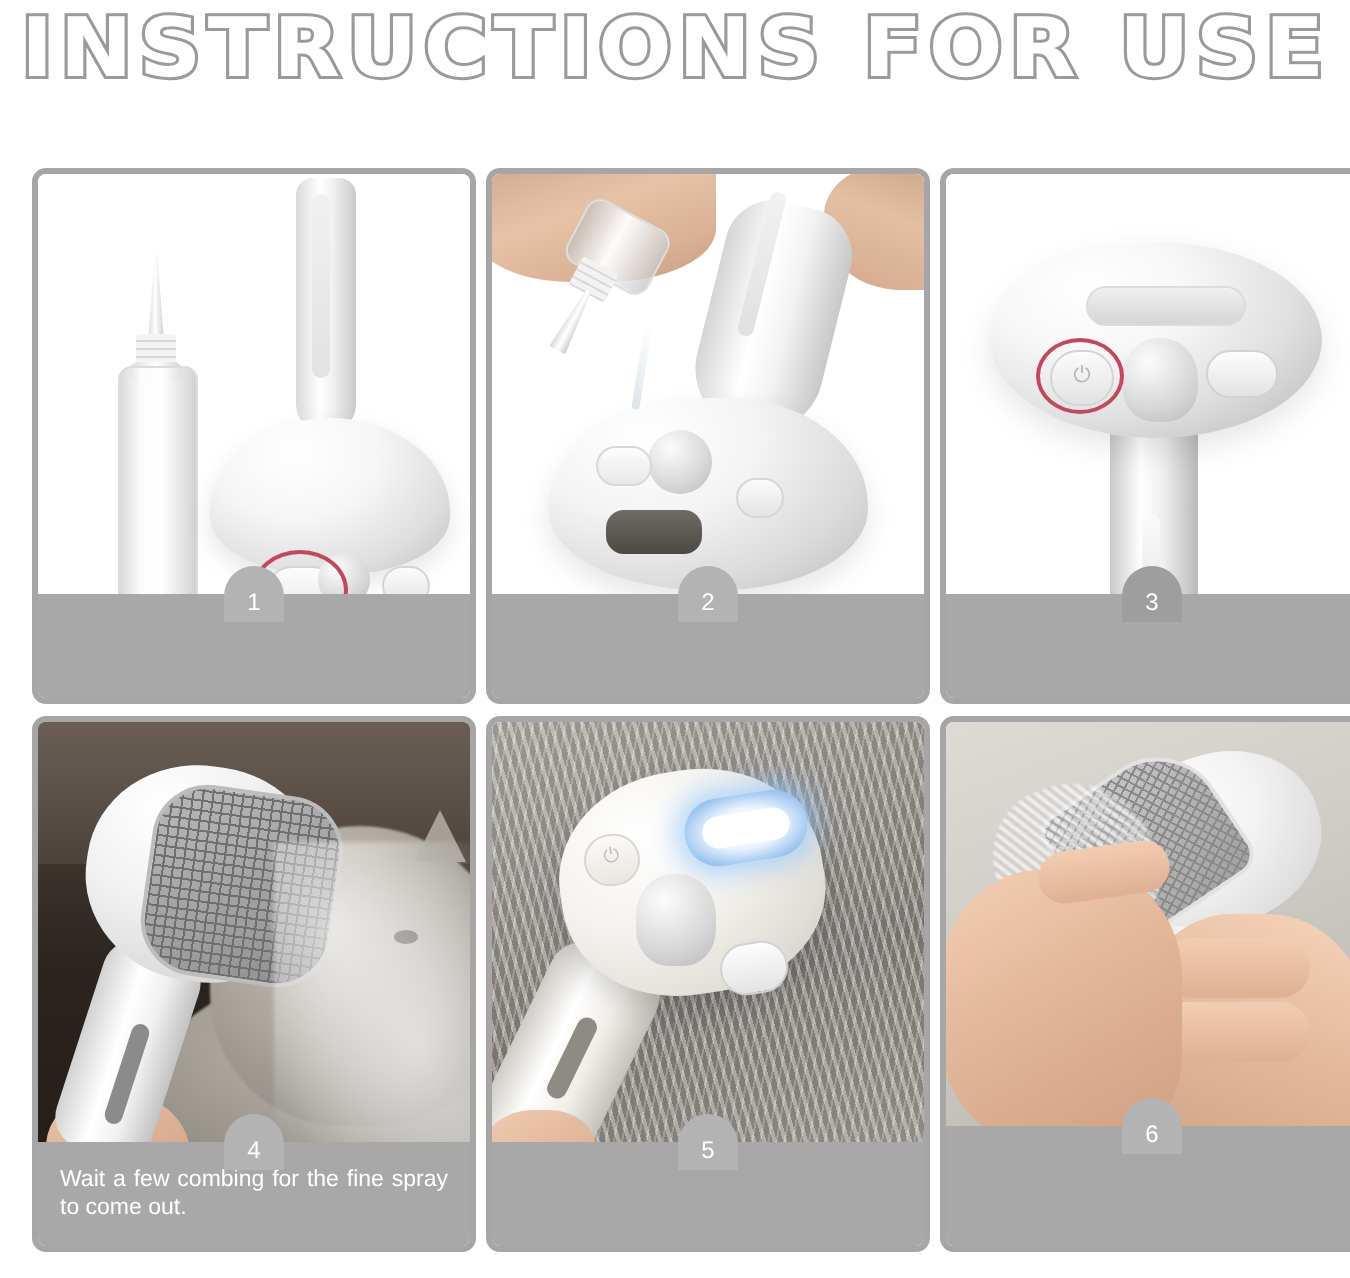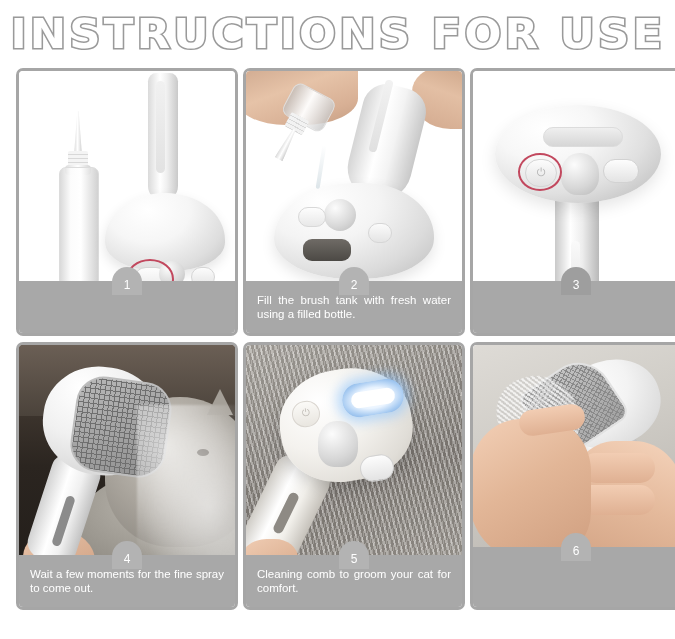--- a/index.html
+++ b/index.html
@@ -3,21 +3,21 @@
 <meta charset="utf-8">
 <style>
   html,body{margin:0;padding:0;}
   body{
     width:675px;height:639px;overflow:hidden;background:#ffffff;
     font-family:"Liberation Sans","DejaVu Sans",sans-serif;
   }
   .page{position:relative;width:675px;height:639px;background:#fff;}
 
   
-  .title-wrap{height:68px;display:flex;align-items:center;justify-content:center;}
+  .title-wrap{height:84px;display:flex;align-items:flex-start;justify-content:center;}
   .title{
     font-size:41px;font-weight:700;letter-spacing:3px;
     color:#ffffff;
     -webkit-text-stroke:3px #9a9a9a;
     paint-order:stroke fill;
     font-family:"DejaVu Sans",sans-serif;
     transform:scaleX(1.06);
     white-space:nowrap;
   }
 
@@ -388,21 +388,20 @@
           <div class="p2-hand"></div>
           <div class="p2-bottle">
             <div class="p2-bottle-b"></div>
             <div class="p2-bottle-n"></div>
             <div class="p2-bottle-t"></div>
           </div>
         </div>
       </div>
       <div class="caption">
         <div class="badge">2</div>
-        <span>Fill the brush tank with fresh water using a filled bottle.</span>
       </div>
     </div>
 
     <div class="card">
       <div class="photo">
         <div class="scene">
           <div class="p3-handle"></div>
           <div class="p3-slot"></div>
           <div class="p3-head"></div>
           <div class="p3-window"></div>
@@ -431,21 +430,21 @@
           <div class="p4-hand"></div>
           <div class="p4-handle"></div>
           <div class="p4-hslot"></div>
           <div class="p4-dev-head"></div>
           <div class="p4-pad"></div>
           <div class="p4-mist"></div>
         </div>
       </div>
       <div class="caption">
         <div class="badge">4</div>
-        <span>Wait a few moments for the fine spray to come out.</span>
+        <span>Wait a few combing for the fine spray to come out.</span>
       </div>
     </div>
 
     <div class="card">
       <div class="photo">
         <div class="scene">
           <div class="p5-fur"></div>
           <div class="p5-fur2"></div>
           <div class="p5-handle"></div>
           <div class="p5-hslot"></div>
@@ -454,21 +453,20 @@
               <i></i>
             </div>
           <div class="p5-pwr">⏻</div>
           <div class="knob p5-knob"></div>
           <div class="oval-btn p5-obtn"></div>
           <div class="p5-finger"></div>
         </div>
       </div>
       <div class="caption">
         <div class="badge">5</div>
-        <span>Cleaning comb to groom your cat for comfort.</span>
       </div>
     </div>
 
     <div class="card">
       <div class="photo">
         <div class="scene">
           <div class="p6-bg"></div>
           <div class="p6-handle"></div>
           <div class="p6-hslot"></div>
           <div class="p6-dev-head"></div>

